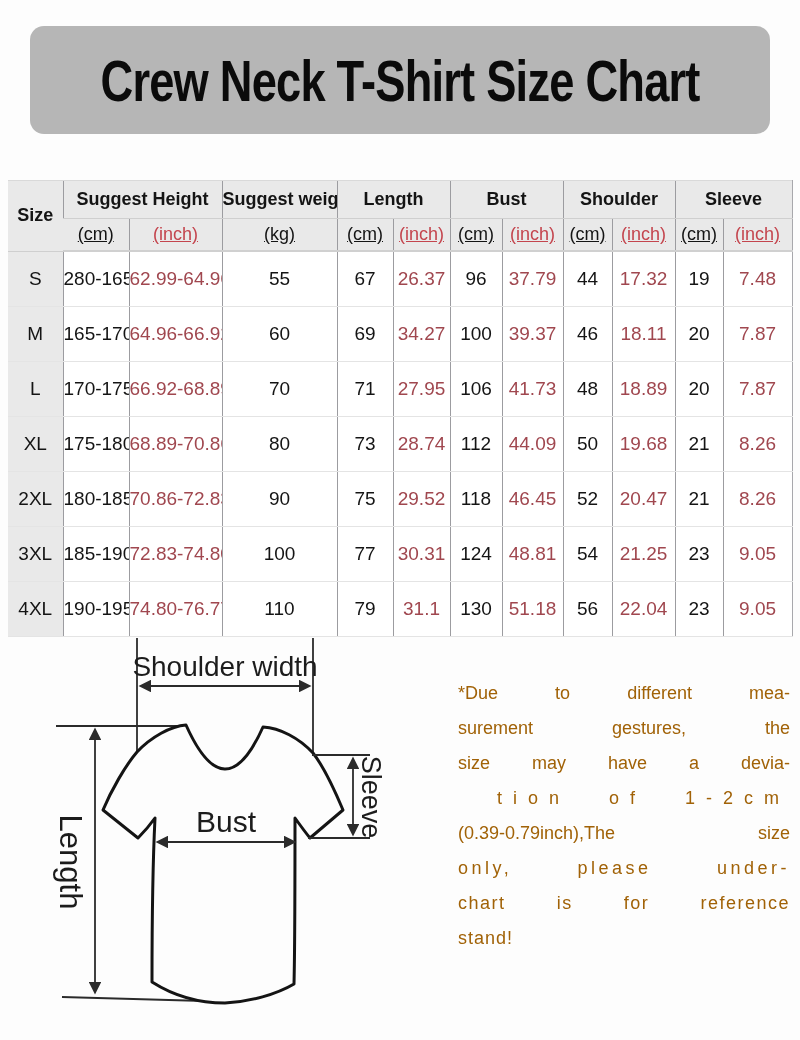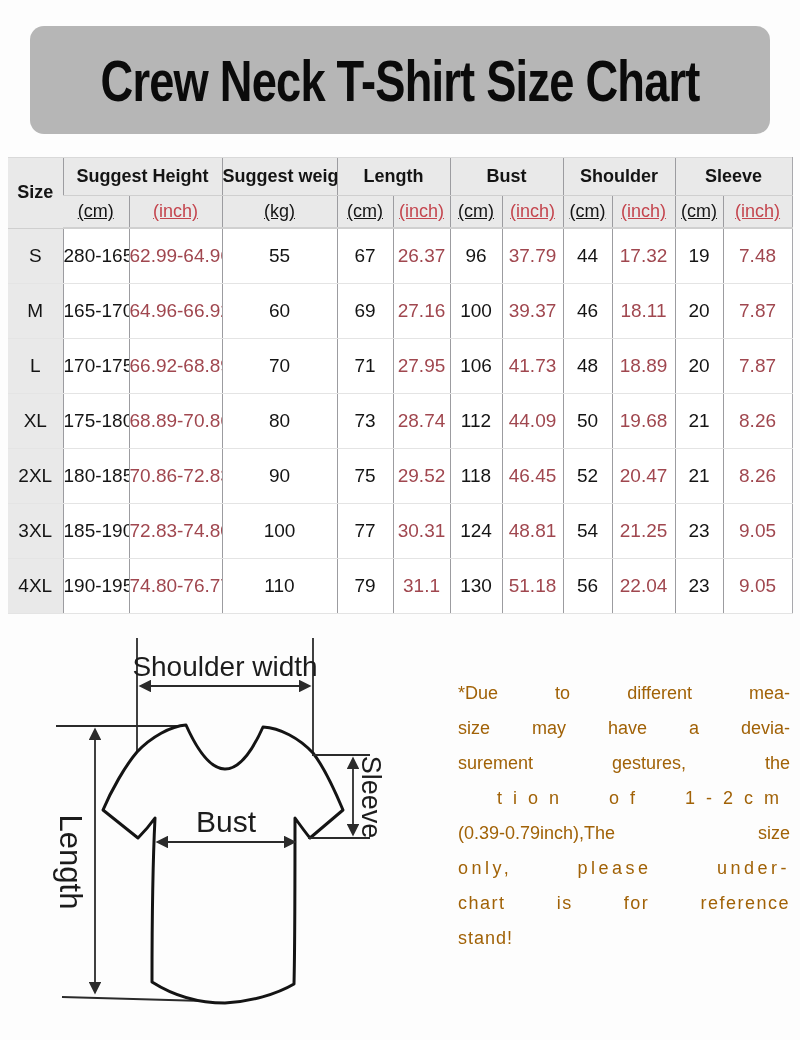--- a/index.html
+++ b/index.html
@@ -17,21 +17,21 @@
     display:flex; align-items:center; justify-content:center;
   }
   .banner-text {
     font-size:58px; font-weight:700; color:#0b0b0b;
     letter-spacing:-1px; white-space:nowrap;
     transform:scaleX(0.78);
   }
 
   
   .size-table {
-    position:absolute; left:8px; top:157px; width:784px;
+    position:absolute; left:8px; top:180px; width:784px;
     border-collapse:collapse; table-layout:fixed; text-align:center;
     color:#141414;
   }
   .size-table th, .size-table td {
     border-left:1.5px solid #9c9ca0; padding:0; overflow:hidden; white-space:nowrap;
   }
   .size-table tr > *:first-child { border-left:none; }
   .size-table tr > *:last-child  { border-right:1.5px solid #a8a8ac; }
   .size-table thead th {
     background:#e9e9e9; font-weight:700; font-size:18px;
@@ -126,21 +126,21 @@
         <td class="inch-val">17.32</td>
         <td>19</td>
         <td class="inch-val">7.48</td>
       </tr>
       <tr>
         <td class="size-cell">M</td>
         <td>165-170</td>
         <td class="inch-val">64.96-66.92</td>
         <td>60</td>
         <td>69</td>
-        <td class="inch-val">27.16</td>
+        <td class="inch-val">34.27</td>
         <td>100</td>
         <td class="inch-val">39.37</td>
         <td>46</td>
         <td class="inch-val">18.11</td>
         <td>20</td>
         <td class="inch-val">7.87</td>
       </tr>
       <tr>
         <td class="size-cell">L</td>
         <td>170-175</td>
@@ -254,22 +254,22 @@
     <line class="dim-line" x1="158" y1="222" x2="294" y2="222" marker-start="url(#mS)" marker-end="url(#mE)"></line>
 
     <text class="dim-text" x="225" y="56" font-size="28" text-anchor="middle">Shoulder width</text>
     <text class="dim-text" transform="translate(60,242) rotate(90)" font-size="31" text-anchor="middle">Length</text>
     <text class="dim-text" x="226" y="212" font-size="30" text-anchor="middle">Bust</text>
     <text class="dim-text" transform="translate(362,177) rotate(90)" font-size="27" text-anchor="middle">Sleeve</text>
   </svg>
 
   <div class="note">
     <div class="note-line">*Due to different mea-</div>
+    <div class="note-line">surement gestures, the</div>
     <div class="note-line">size may have a devia-</div>
-    <div class="note-line">surement gestures, the</div>
     <div class="note-line ls-xl">tion of 1-2cm</div>
     <div class="note-line">(0.39-0.79inch),The size</div>
     <div class="note-line ls-md">only, please under-</div>
     <div class="note-line ls-sm">chart is for reference</div>
     <div class="note-line last">stand!</div>
   </div>
 
 </div>
 
 </body></html>

